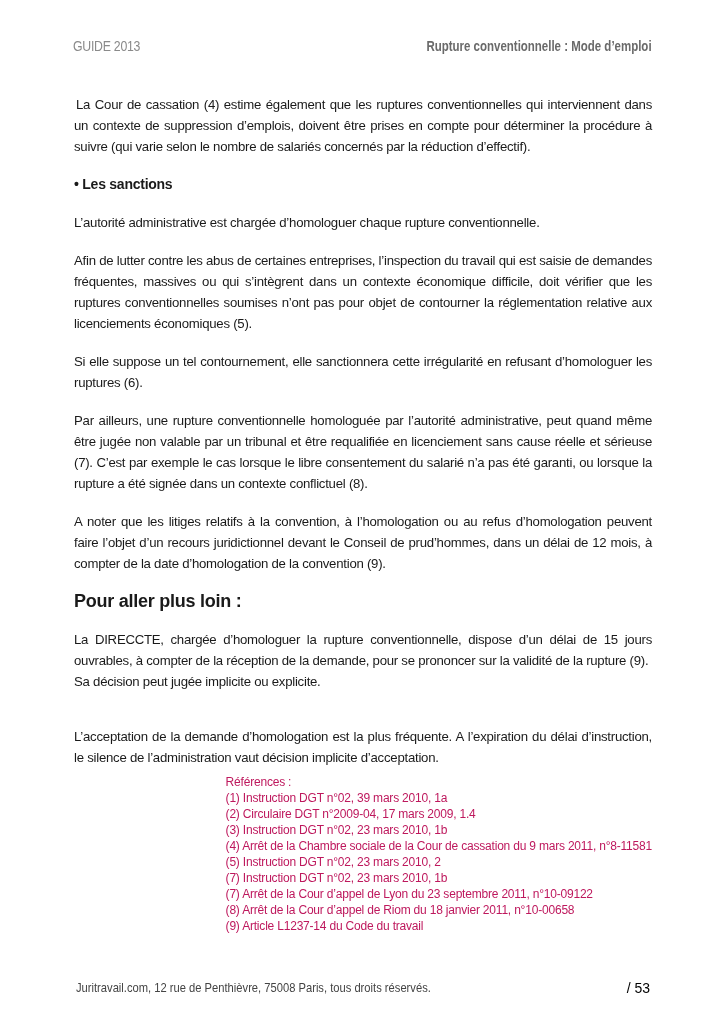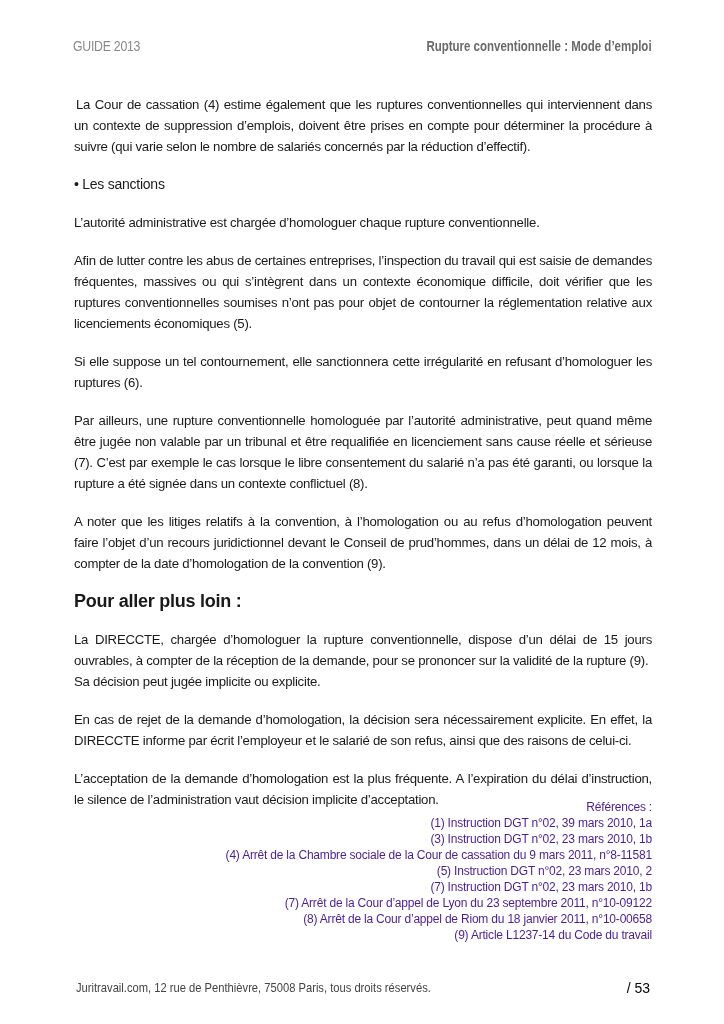--- a/index.html
+++ b/index.html
@@ -6,24 +6,24 @@
   body { width: 724px; height: 1024px; position: relative; overflow: hidden;
          font-family: "Liberation Sans", sans-serif; color: #1a1a1a; }
   .header-left { position: absolute; left: 73px; top: 38px; font-size: 14px; color: #8a8a8a;
                  font-family: "Liberation Sans", sans-serif; letter-spacing: -0.3px; transform: scaleX(0.88); transform-origin: left; }
   .header-right { position: absolute; right: 72px; top: 38px; font-size: 14px; color: #6a6a6a; font-weight: bold;
                   transform: scaleX(0.82); transform-origin: right; white-space: nowrap; }
   .content { position: absolute; left: 74px; width: 578px; top: 94px; font-size: 13.2px; line-height: 21px;
              text-align: justify; letter-spacing: -0.25px; }
   .content p { margin: 0; }
   .gap { height: 17px; }
-  .bullet-heading { font-weight: normal; font-size: 14px; margin: 0 0 0 20px; }
+  .bullet-heading { font-weight: bold; font-size: 14px; margin: 0 0 0 20px; }
   .section-heading { font-weight: bold; font-size: 18px; }
-  .refs { position: absolute; right: 72px; top: 799px; text-align: right; font-size: 12px; line-height: 16px;
-          color: #4c1d95; letter-spacing: -0.2px; }
+  .refs { position: absolute; right: 72px; top: 774px; font-size: 12px; line-height: 16px;
+          color: #be185d; letter-spacing: -0.2px; }
   .refs div { white-space: nowrap; }
   .footer-left { position: absolute; left: 76px; top: 980px; font-size: 13px; color: #444;
                  transform: scaleX(0.86); transform-origin: left; white-space: nowrap; }
   .footer-right { position: absolute; right: 74px; top: 980px; font-size: 14px; color: #000000; }
 </style>
 </head>
 <body>
 
 <div class="header-left">GUIDE 2013</div>
 <div class="header-right">Rupture conventionnelle : Mode d’emploi</div>
@@ -41,28 +41,28 @@
   <div class="gap"></div>
   <p>Par ailleurs, une rupture conventionnelle homologuée par l’autorité administrative, peut quand même être jugée non valable par un tribunal et être requalifiée en licenciement sans cause réelle et sérieuse (7). C’est par exemple le cas lorsque le libre consentement du salarié n’a pas été garanti, ou lorsque la rupture a été signée dans un contexte conflictuel (8).</p>
   <div class="gap"></div>
   <p>A noter que les litiges relatifs à la convention, à l’homologation ou au refus d’homologation peuvent faire l’objet d’un recours juridictionnel devant le Conseil de prud’hommes, dans un délai de 12 mois, à compter de la date d’homologation de la convention (9).</p>
   <div class="gap"></div>
   <p class="section-heading">Pour aller plus loin :</p>
   <div class="gap"></div>
   <p>La DIRECCTE, chargée d’homologuer la rupture conventionnelle, dispose d’un délai de 15 jours ouvrables, à compter de la réception de la demande, pour se prononcer sur la validité de la rupture (9).</p>
   <p>Sa décision peut jugée implicite ou explicite.</p>
   <div class="gap"></div>
-  <p>En cas de rejet de la demande d’homologation, la décision sera nécessairement explicite. En effet, la DIRECCTE informe par écrit l’employeur et le salarié de son refus, ainsi que des raisons de celui-ci.</p>
   <div class="gap"></div>
   <p>L’acceptation de la demande d’homologation est la plus fréquente. A l’expiration du délai d’instruction, le silence de l’administration vaut décision implicite d’acceptation.</p>
 </div>
 
 <div class="refs">
   <div>Références :</div>
   <div>(1)  Instruction DGT n°02, 39 mars 2010, 1a</div>
+  <div>(2)  Circulaire DGT n°2009-04, 17 mars 2009, 1.4</div>
   <div>(3)  Instruction DGT n°02, 23 mars 2010, 1b</div>
   <div>(4)  Arrêt de la Chambre sociale de la Cour de cassation du 9 mars 2011, n°8-11581</div>
   <div>(5)  Instruction DGT n°02, 23 mars 2010, 2</div>
   <div>(7) Instruction DGT n°02, 23 mars 2010, 1b</div>
   <div>(7)  Arrêt de la Cour d’appel de Lyon du 23 septembre 2011, n°10-09122</div>
   <div>(8) Arrêt de la Cour d’appel de Riom du 18 janvier 2011, n°10-00658</div>
   <div>(9)  Article L1237-14 du Code du travail</div>
 </div>
 
 <div class="footer-left">Juritravail.com, 12 rue de Penthièvre, 75008 Paris, tous droits réservés.</div>

